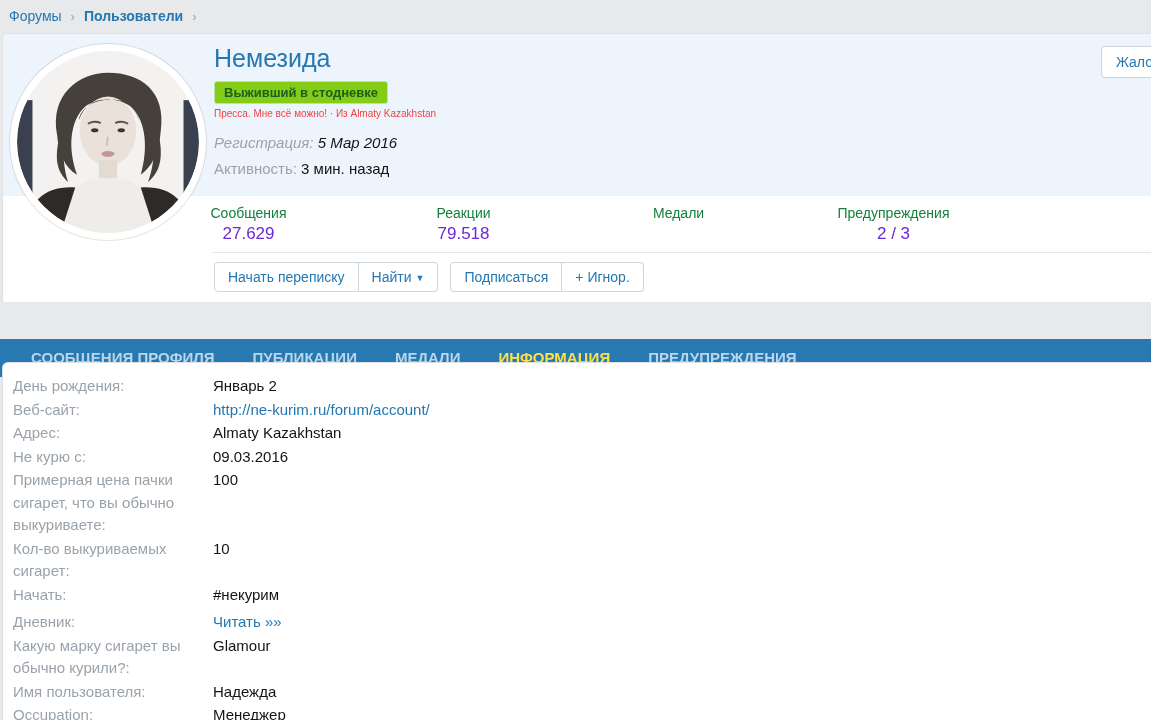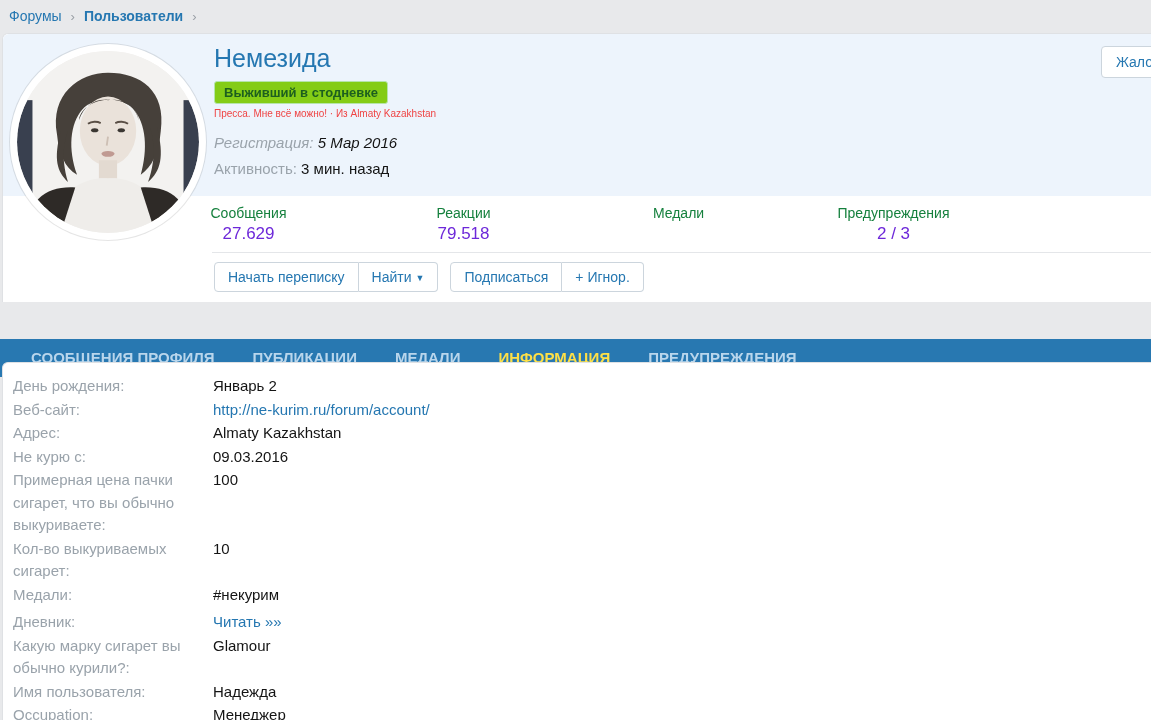--- a/index.html
+++ b/index.html
@@ -239,21 +239,21 @@
   </dl>
   <dl class="info-row">
     <dt>Примерная цена пачки сигарет, что вы обычно выкуриваете:</dt>
     <dd>100</dd>
   </dl>
   <dl class="info-row">
     <dt>Кол-во выкуриваемых сигарет:</dt>
     <dd>10</dd>
   </dl>
   <dl class="info-row">
-    <dt>Медали:</dt>
+    <dt>Начать:</dt>
     <dd>#некурим</dd>
   </dl>
   <dl class="info-row gap-before">
     <dt>Дневник:</dt>
     <dd class="link"><a>Читать »»</a></dd>
   </dl>
   <dl class="info-row">
     <dt>Какую марку сигарет вы обычно курили?:</dt>
     <dd>Glamour</dd>
   </dl>

